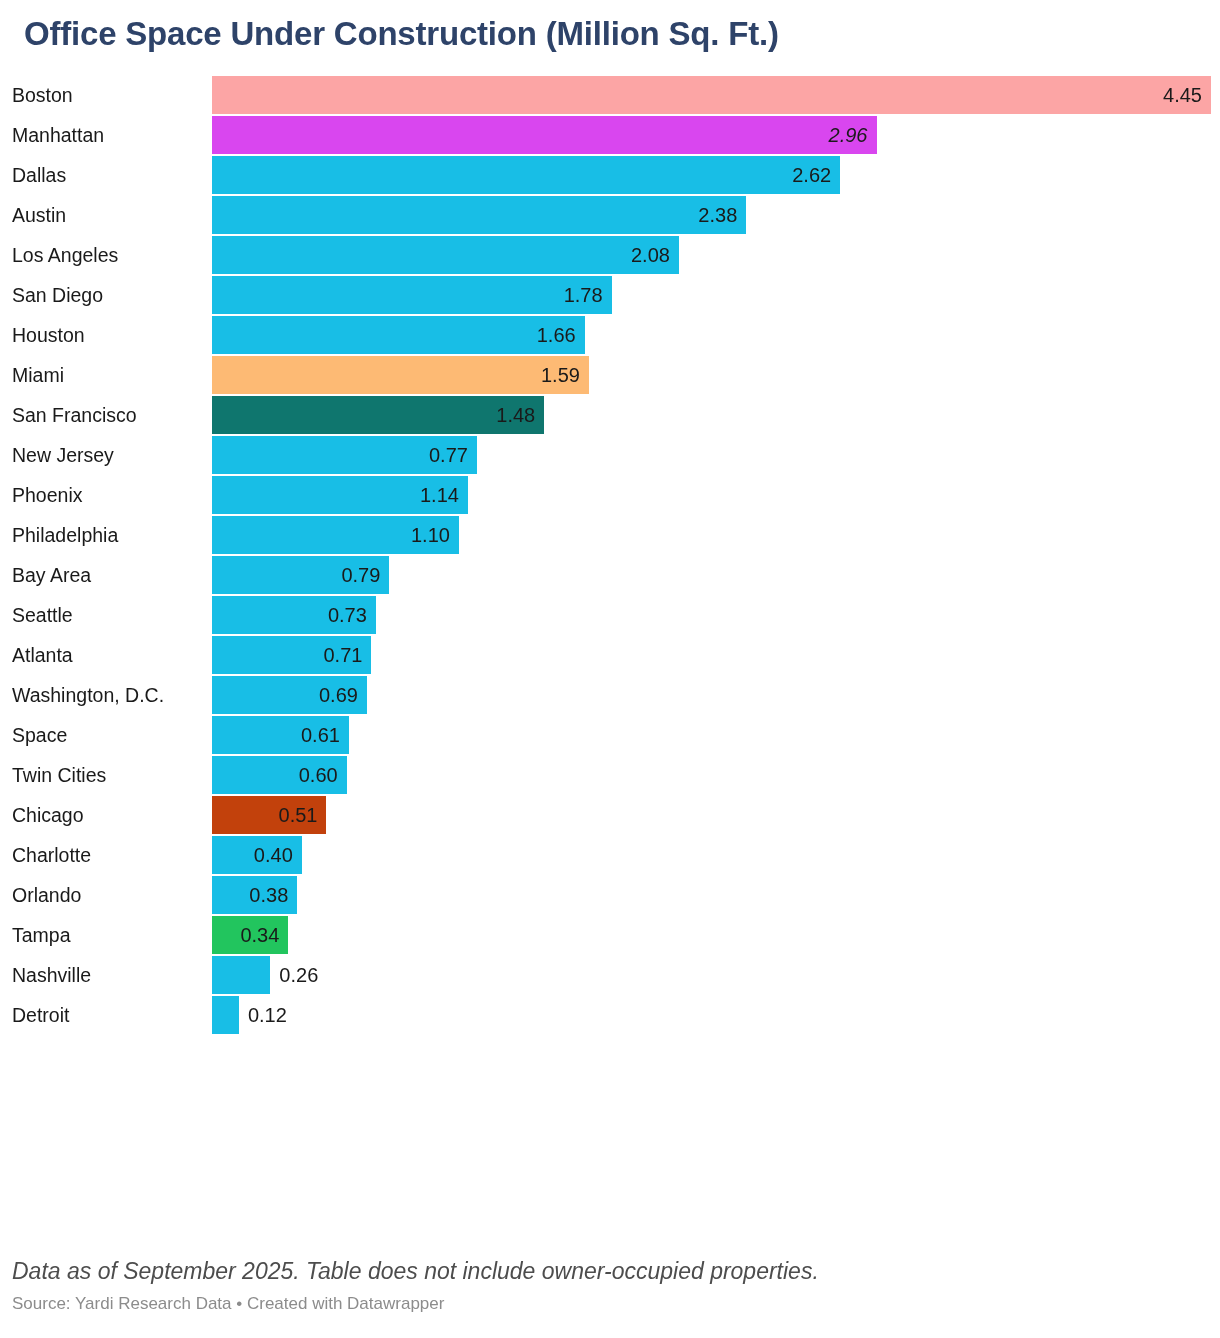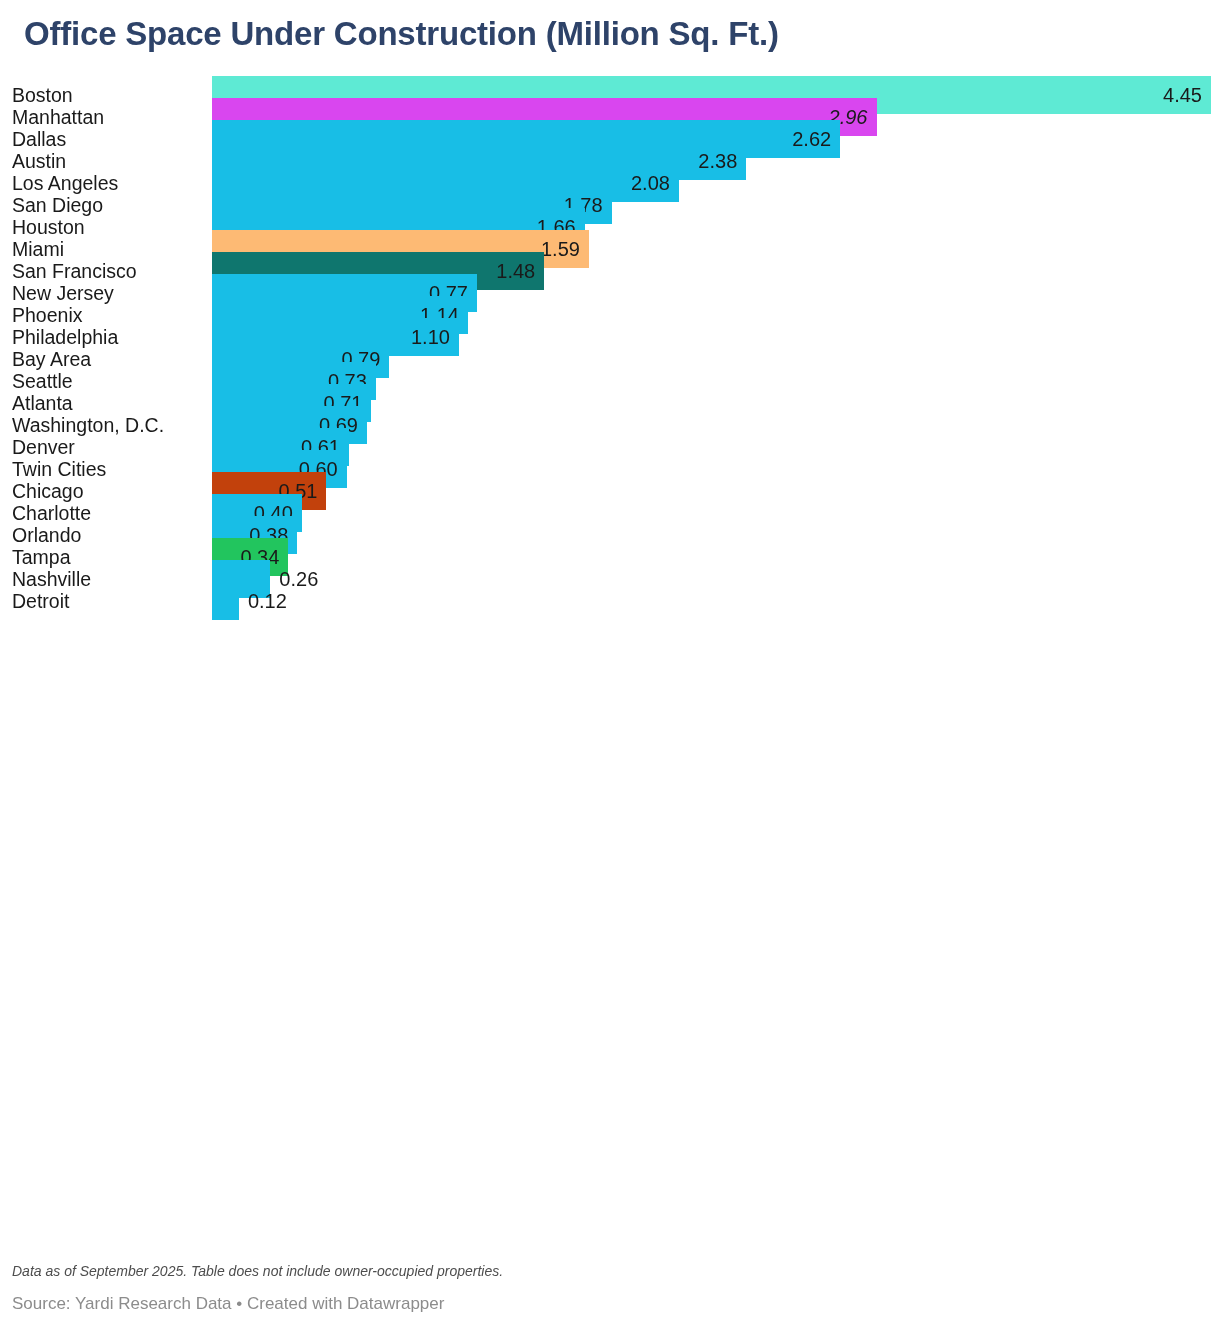--- a/index.html
+++ b/index.html
@@ -39,21 +39,22 @@
   .plot {
     position: absolute;
     left: 0;
     top: 76px;
     width: 1220px;
     height: 1152px;
   }
 
   .bar-row {
     position: relative;
-    height: 22px;
+    height: 30px;
+    margin-bottom: 10px;
   }
 
   .row-label {
     position: absolute;
     left: 12px;
     top: 0;
     height: 38px;
     line-height: 38px;
     font-size: 19.5px;
     color: #1a1a1a;
@@ -93,21 +94,21 @@
   }
 
   
   .footer {
     position: absolute;
     left: 12px;
     top: 1258px;
     width: 1196px;
   }
   .footer-note {
-    font-size: 14px;
+    font-size: 23px;
     line-height: 26px;
     font-style: italic;
     color: #4d4d4d;
     white-space: nowrap;
   }
   .footer-source {
     margin-top: 9px;
     font-size: 17px;
     line-height: 22px;
     color: #8c8c8c;
@@ -118,21 +119,21 @@
 <body>
 
 <div class="page">
 
   <div class="chart-title">Office Space Under Construction (Million Sq. Ft.)</div>
 
   <div class="plot">
       <div class="bar-row">
         <div class="row-label">Boston</div>
         <div class="bar-track">
-          <div class="bar" style="width: 999px; background: #5eead4;">
+          <div class="bar" style="width: 999px; background: #fca5a5;">
             <span class="bar-value inside">4.45</span>
           </div>
         </div>
       </div>
       <div class="bar-row">
         <div class="row-label">Manhattan</div>
         <div class="bar-track">
           <div class="bar" style="width: 664.503px; background: #d946ef; font-style: italic;">
             <span class="bar-value inside">2.96</span>
           </div>
@@ -244,21 +245,21 @@
       </div>
       <div class="bar-row">
         <div class="row-label">Washington, D.C.</div>
         <div class="bar-track">
           <div class="bar" style="width: 154.901px; background: rgb(24, 190, 230);">
             <span class="bar-value inside">0.69</span>
           </div>
         </div>
       </div>
       <div class="bar-row">
-        <div class="row-label">Denver</div>
+        <div class="row-label">Space</div>
         <div class="bar-track">
           <div class="bar" style="width: 136.942px; background: rgb(24, 190, 230);">
             <span class="bar-value inside">0.61</span>
           </div>
         </div>
       </div>
       <div class="bar-row">
         <div class="row-label">Twin Cities</div>
         <div class="bar-track">
           <div class="bar" style="width: 134.697px; background: rgb(24, 190, 230);">

